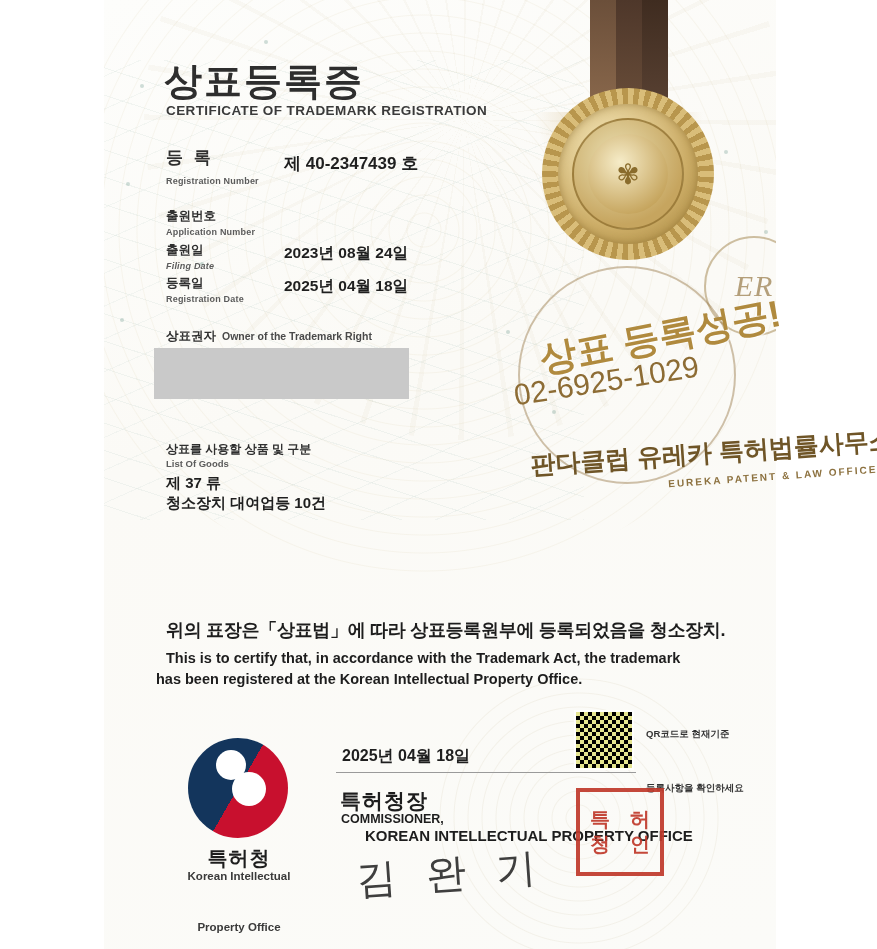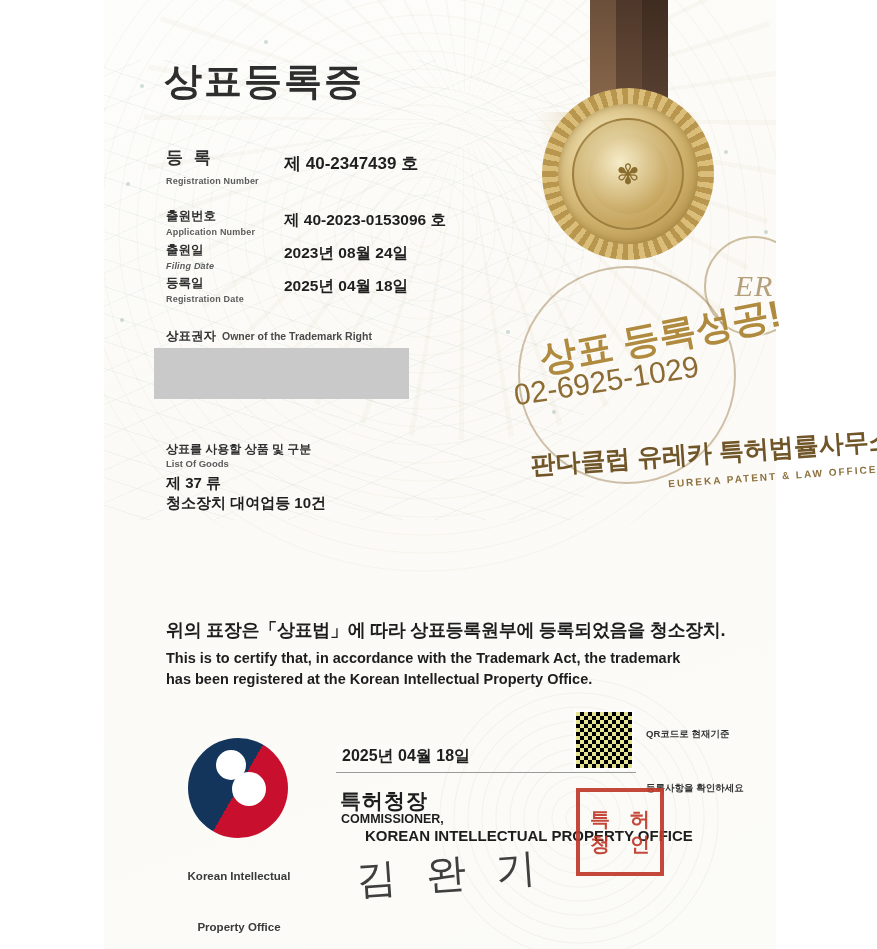--- a/index.html
+++ b/index.html
@@ -169,21 +169,21 @@
   
   #certify-ko {
     position:absolute; left:62px; top:618px;
     font-size:18px; font-weight:700; color:#1d1d1d; letter-spacing:-.3px;
   }
   #certify-en1 {
     position:absolute; left:62px; top:650px;
     font-size:14.5px; font-weight:700; color:#1d1d1d;
   }
   #certify-en2 {
-    position:absolute; left:62px; top:671px;
+    position:absolute; left:52px; top:671px;
     font-size:14.5px; font-weight:700; color:#1d1d1d;
   }
 
   
   #issue-date {
     position:absolute; left:238px; top:746px;
     font-size:16px; font-weight:700; color:#1f1f1f;
   }
   #issue-rule {
     position:absolute; left:232px; top:772px; width:300px; height:1px;
@@ -342,28 +342,28 @@
   <div class="seal">
     <div class="rays"></div>
     <div class="ring1"></div>
     <div class="ring2"></div>
     <div class="core">✾</div>
   </div>
 
   <div class="er-stamp">ER</div>
 
   <div class="title-ko">상표등록증</div>
+  <div class="title-en">CERTIFICATE OF TRADEMARK REGISTRATION</div>
 
   <div id="reg-no-label" class="row-label-ko">등 록</div>
   <div id="reg-no-label-en" class="row-label-en">Registration Number</div>
   <div id="reg-no-value" class="row-value">제 40-2347439 호</div>
 
   <div id="app-no-label">출원번호</div>
   <div id="app-no-label-en" class="row-label-en">Application Number</div>
-  <div id="app-no-value" class="row-value">제 40-2023-0153096 호</div>
 
   <div id="filing-label">출원일</div>
   <div id="filing-label-en" class="row-label-en">Filing Date</div>
   <div id="filing-value" class="row-value">2023년 08월 24일</div>
 
   <div id="regdate-label">등록일</div>
   <div id="regdate-label-en" class="row-label-en">Registration Date</div>
   <div id="regdate-value" class="row-value">2025년 04월 18일</div>
 
   <div id="owner-label-ko">상표권자</div>
@@ -387,20 +387,21 @@
   <div id="commissioner-en1">COMMISSIONER,</div>
   <div id="commissioner-en2">KOREAN INTELLECTUAL PROPERTY OFFICE</div>
   <div id="signature">김 완 기</div>
 
   <div id="kipo-emblem">
     <div class="taeguk-outer"></div>
     <div class="swirl"></div>
     <div class="dot-w"></div>
     <div class="hook"></div>
   </div>
+  <div id="kipo-name-ko">특허청</div>
   <div id="kipo-name-en1">Korean Intellectual</div>
   <div id="kipo-name-en2">Property Office</div>
 
   <div id="qr-block">
     <div id="qr-code"></div>
     <div id="qr-note1">QR코드로 현재기준</div>
     <div id="qr-note2">등록사항을 확인하세요</div>
   </div>
 
   <div id="red-seal">

